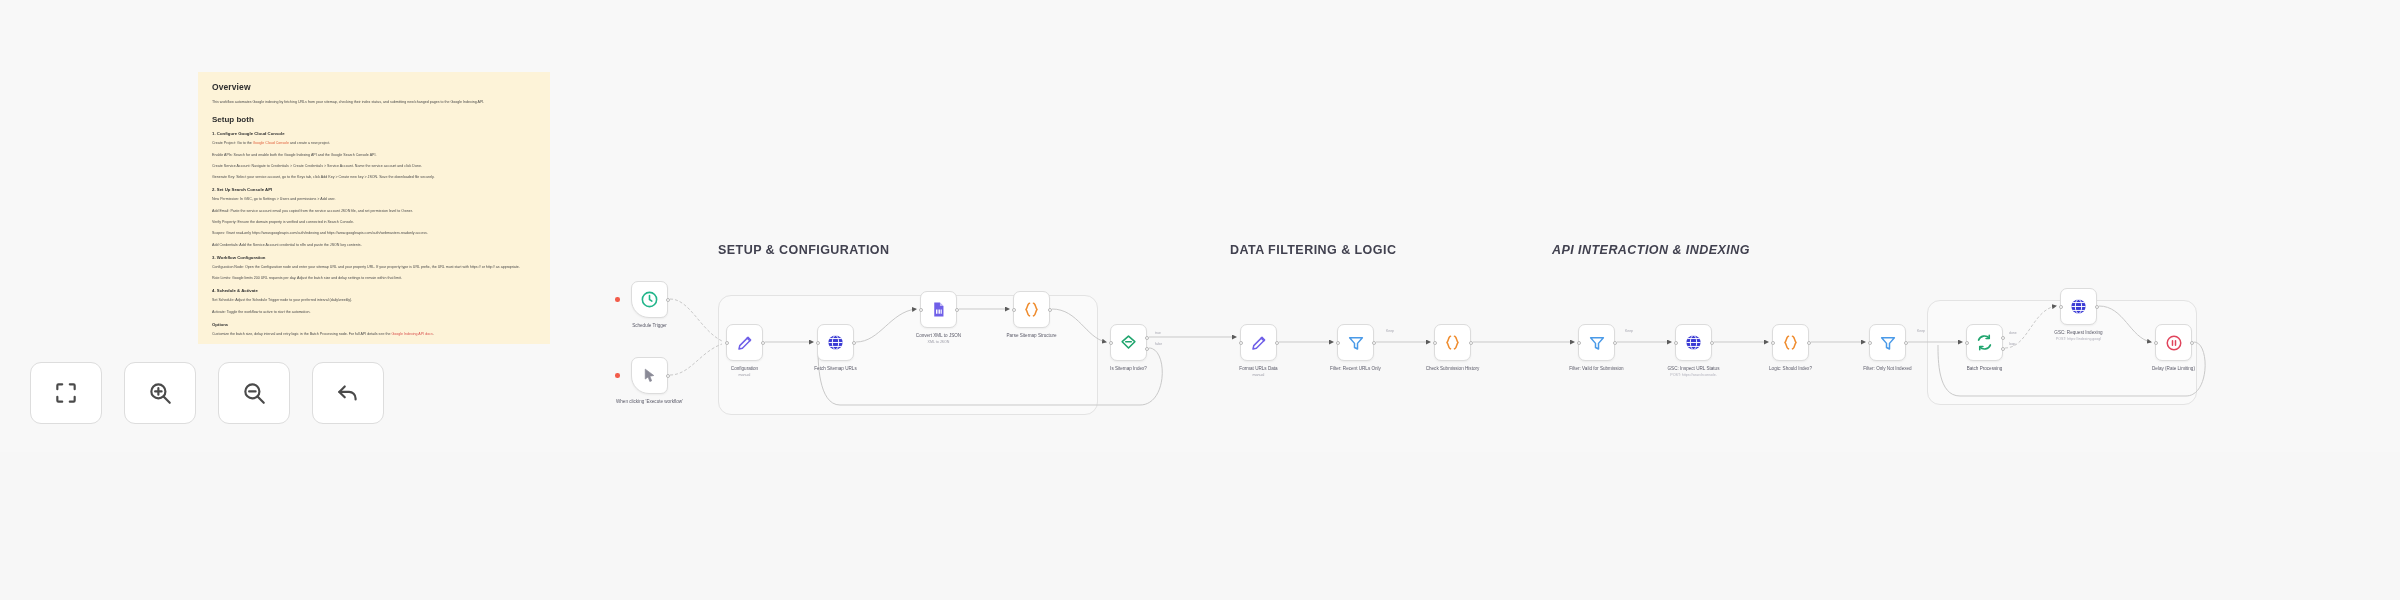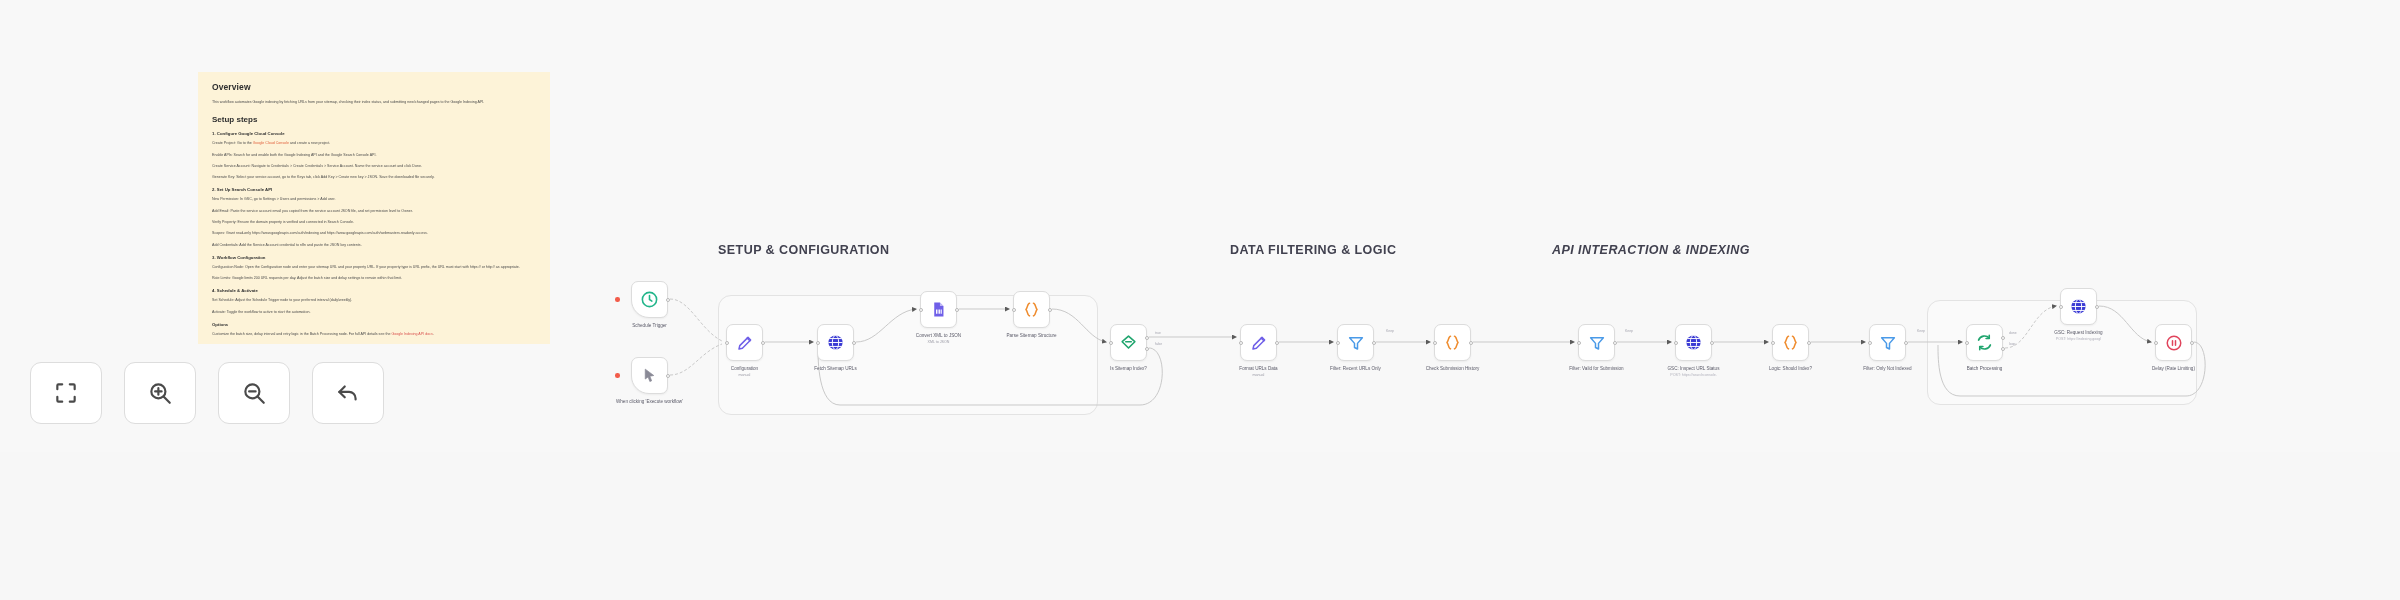--- a/index.html
+++ b/index.html
@@ -155,21 +155,21 @@
   .tool-btn svg { display: block; }
 </style>
 </head>
 <body>
 
 <div id="canvas">
 
   <div id="doc-panel">
     <div class="doc-h1">Overview</div>
     <div class="doc-p">This workflow automates Google indexing by fetching URLs from your sitemap, checking their index status, and submitting new/changed pages to the Google Indexing API.</div>
-    <div class="doc-h2">Setup steps</div>
+    <div class="doc-h2">Setup both</div>
     <div id="doc-steps">
         <div class="doc-h3">1. Configure Google Cloud Console</div>
         <div class="doc-p">Create Project: Go to the <span class="lnk">Google Cloud Console</span> and create a new project.</div>
         <div class="doc-p">Enable APIs: Search for and enable both the Google Indexing API and the Google Search Console API.</div>
         <div class="doc-p">Create Service Account: Navigate to Credentials &gt; Create Credentials &gt; Service Account. Name the service account and click Done.</div>
         <div class="doc-p">Generate Key: Select your service account, go to the Keys tab, click Add Key &gt; Create new key &gt; JSON. Save the downloaded file securely.</div>
         <div class="doc-h3">2. Set Up Search Console API</div>
         <div class="doc-p">New Permission: In GSC, go to Settings &gt; Users and permissions &gt; Add user.</div>
         <div class="doc-p">Add Email: Paste the service account email you copied from the service account JSON file, and set permission level to Owner.</div>
         <div class="doc-p">Verify Property: Ensure the domain property is verified and connected in Search Console.</div>

